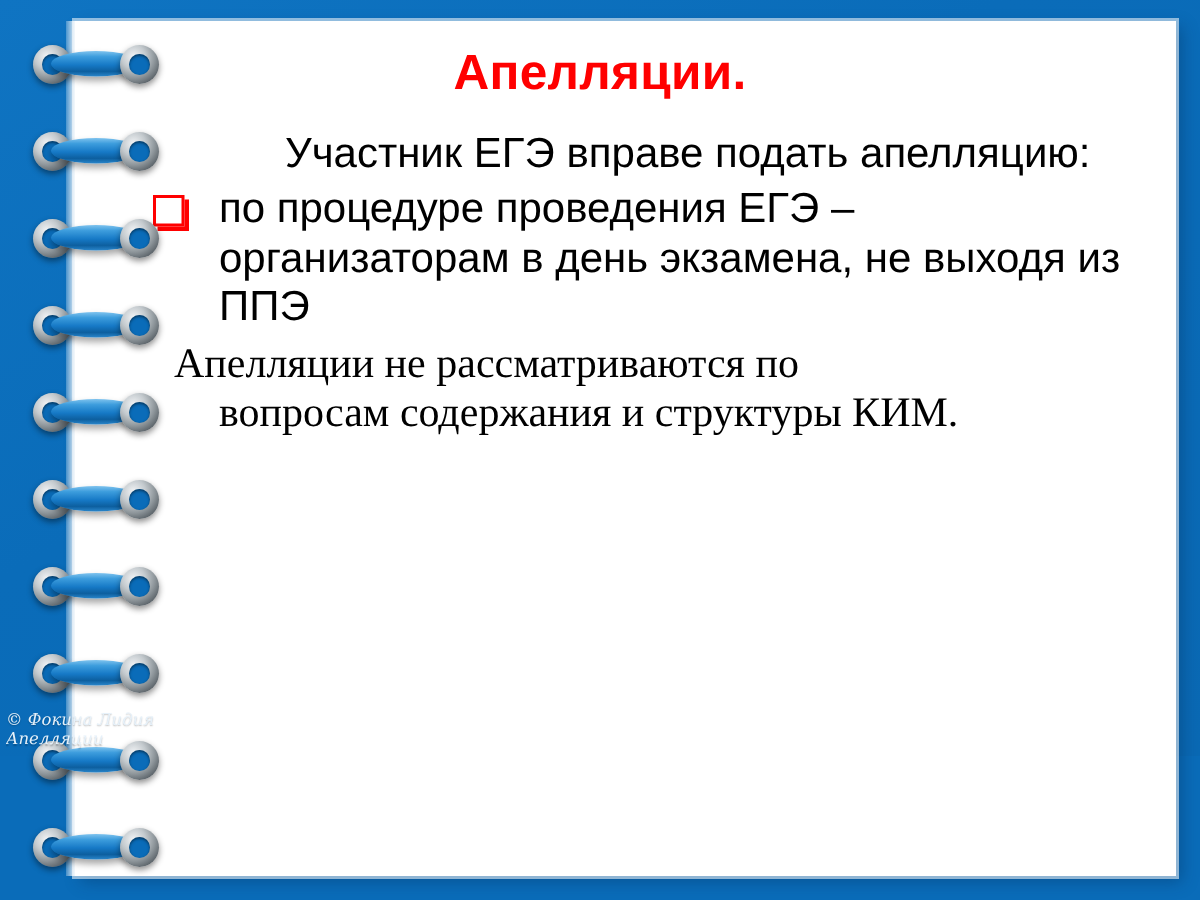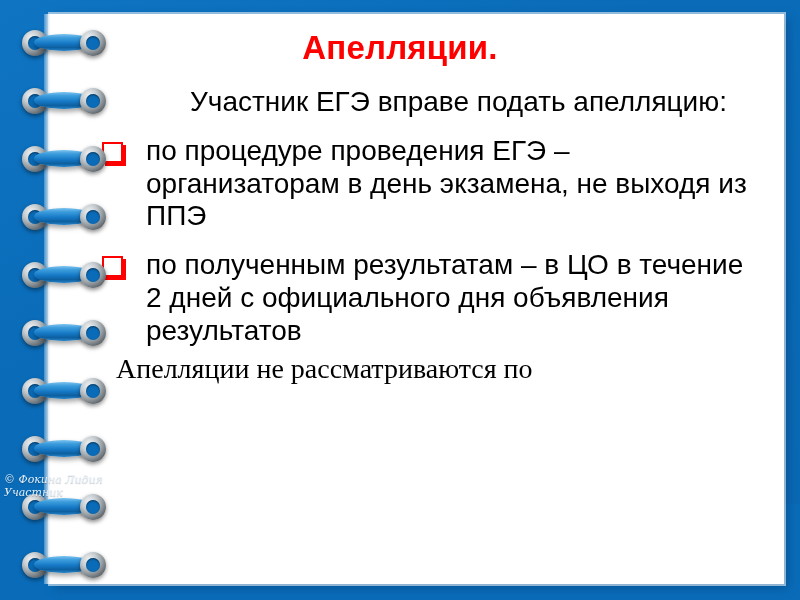--- a/index.html
+++ b/index.html
@@ -128,21 +128,21 @@
   }
 
   ul.bullets {
     list-style: none;
     margin: 0;
     padding: 0;
   }
   ul.bullets > li {
     position: relative;
     padding-left: 48px;
-    margin: 16px 0 6px 0;
+    margin: 4px 0 6px 0;
   }
   .sq-bullet {
     position: absolute;
     left: 4px;
     top: 7px;
     width: 17px;
     height: 17px;
     border: 2px solid #ff0000;
     background: #ffffff;
     box-shadow: 3px 3px 0 0 #ff0000;
@@ -239,31 +239,28 @@
 
     <div class="body-block">
 
       <p class="para-intro">Участник ЕГЭ вправе подать апелляцию:</p>
 
       <ul class="bullets">
         <li>
           <span class="sq-bullet"></span>
           <span>по процедуре проведения ЕГЭ – организаторам в день экзамена, не выходя из ППЭ</span>
         </li>
-        <li>
-          <span class="sq-bullet"></span>
-          <span>по полученным результатам – в ЦО в течение 2 дней с официального дня объявления результатов</span>
-        </li>
       </ul>
 
       <p class="para-closing">
         <span>Апелляции не рассматриваются по</span>
+        <span class="l2">вопросам содержания и структуры КИМ.</span>
       </p>
 
     </div>
   </div>
 
   <div id="watermark">
     <span class="wline">© Фокина Лидия</span>
-    <span class="wline">Участник</span>
+    <span class="wline">Апелляции</span>
   </div>
 
 </div>
 
 </body></html>

